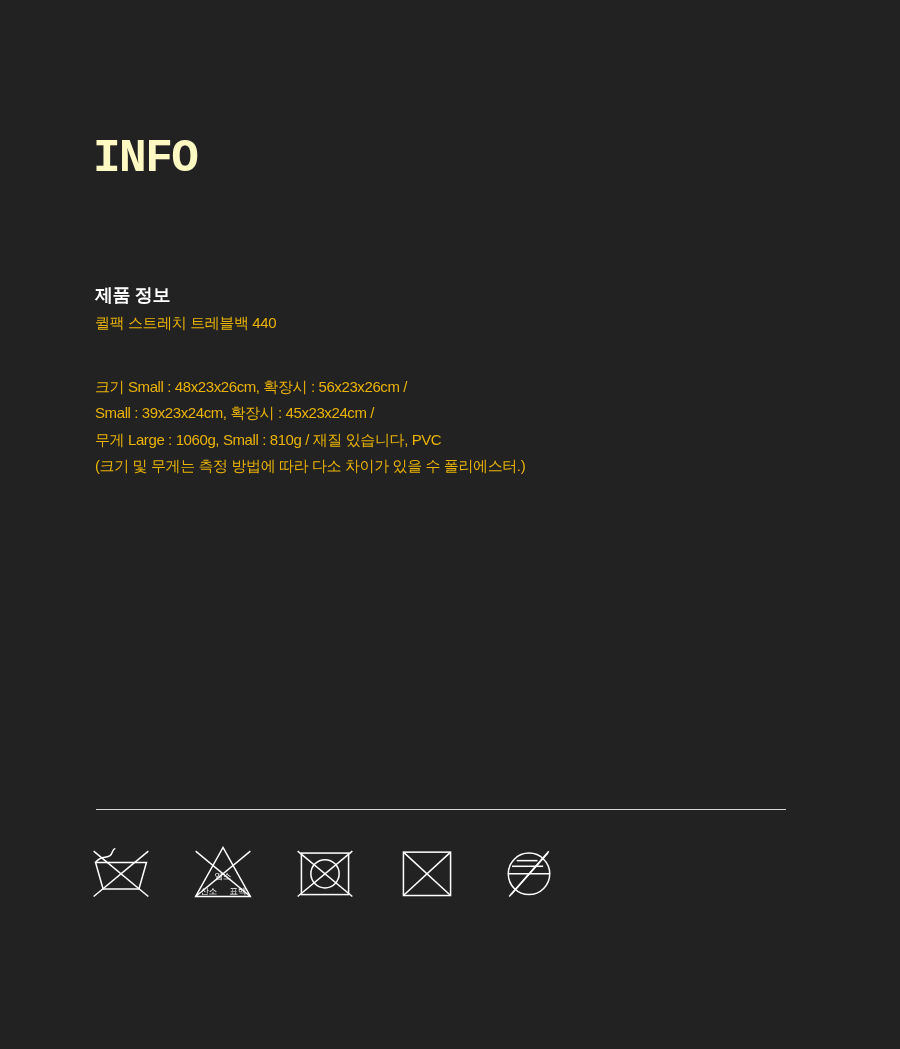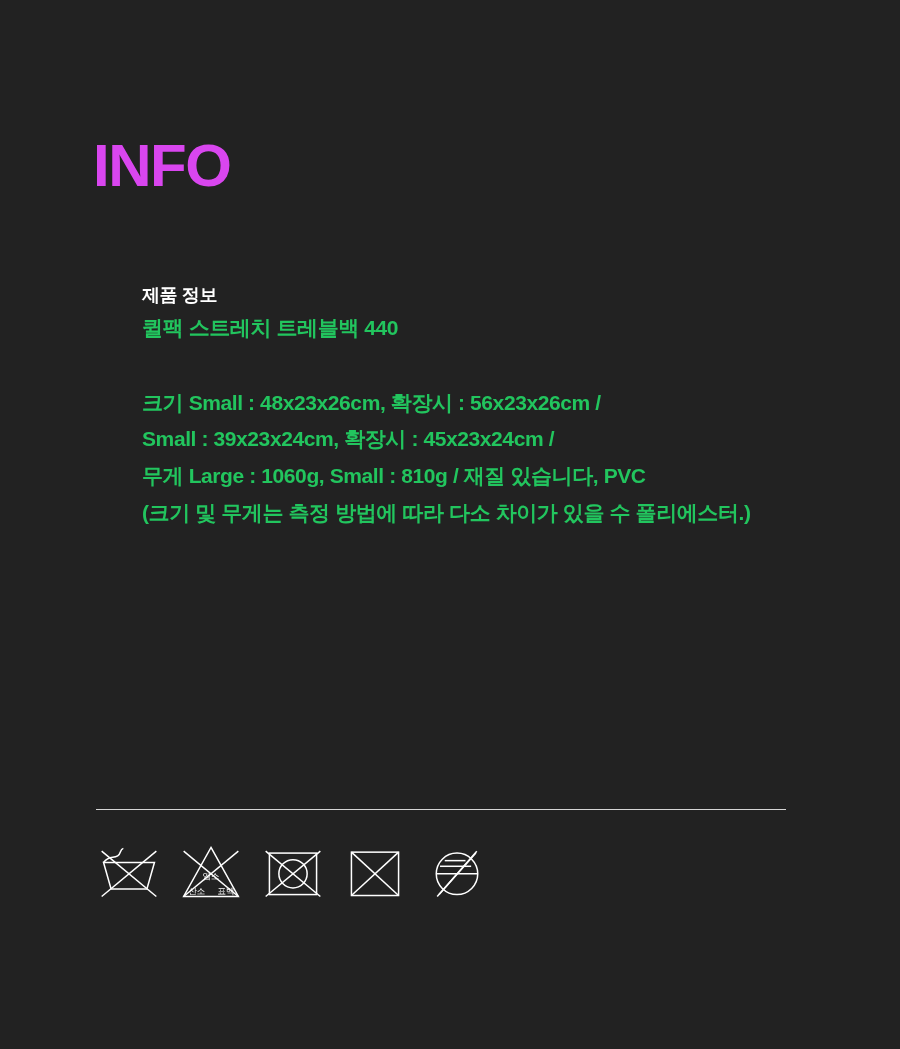--- a/index.html
+++ b/index.html
@@ -21,80 +21,79 @@
     width: 900px;
     height: 1049px;
     box-sizing: border-box;
     padding: 0 95px;
   }
 
   .info-title {
     position: absolute;
     left: 93px;
     top: 136px;
-    font-size: 60px;
+    font-size: 46px;
     font-weight: bold;
     letter-spacing: -1.5px;
     line-height: 1;
-    color: #d946ef;
-    font-family: Liberation Sans, sans-serif;
+    color: #fef9c3;
+    font-family: Liberation Mono, monospace;
   }
 
   .content {
     position: absolute;
     left: 95px;
     top: 282px;
     width: 720px;
-    margin-left: 47px;
   }
 
   .block {
     margin-bottom: 0;
   }
 
   .heading {
     font-size: 18px;
     font-weight: bold;
     line-height: 1.55;
     letter-spacing: -0.4px;
     color: #ffffff;
     margin: 0;
   }
 
   .para {
-    font-size: 21px;
-    font-weight: bold;
+    font-size: 15px;
+    font-weight: normal;
     line-height: 1.75;
     letter-spacing: -0.4px;
-    color: #22c55e;
+    color: #eab308;
     margin: 0;
   }
   .gap-md { height: 38px; }
 
   .spec-list p { margin: 0; }
 
   .divider {
     position: absolute;
     left: 96px;
     top: 809px;
     width: 690px;
     height: 1px;
     background: #e6e6e6;
     opacity: 0.92;
   }
 
   .care-icons {
     position: absolute;
-    left: 96px;
+    left: 88px;
     top: 836px;
     width: 420px;
     height: 70px;
     display: flex;
     align-items: center;
-    gap: 16px;
+    gap: 36px;
   }
 
   .care-icon {
     width: 66px;
     height: 66px;
     display: block;
   }
 
   .care-icon svg {
     display: block;

